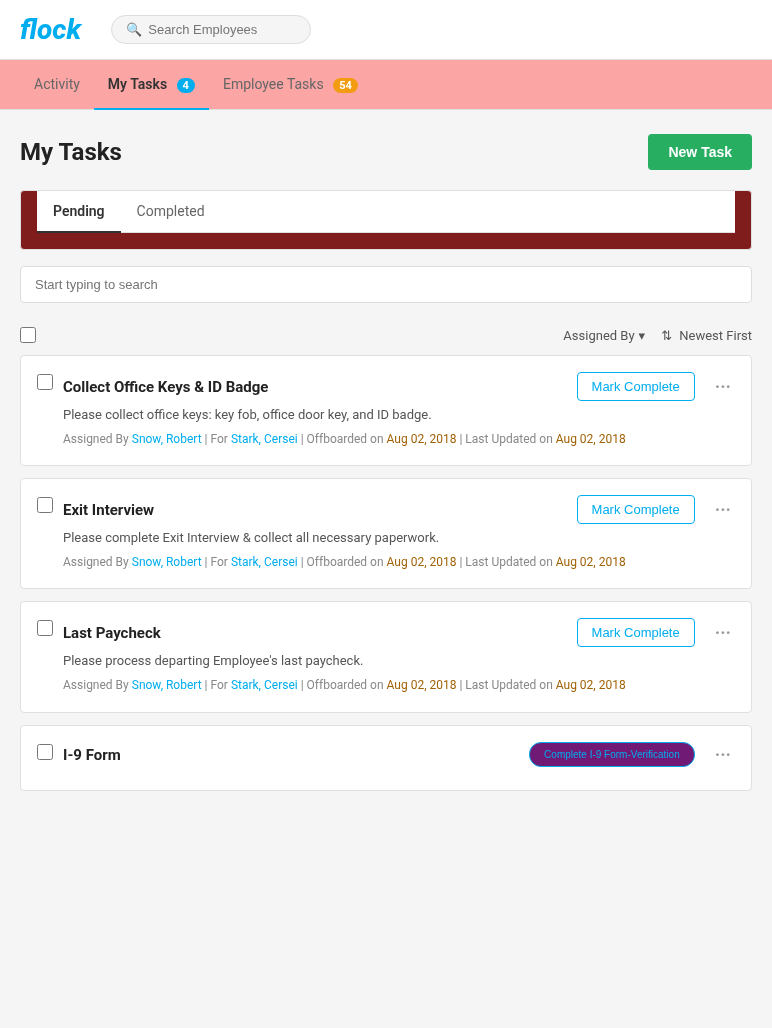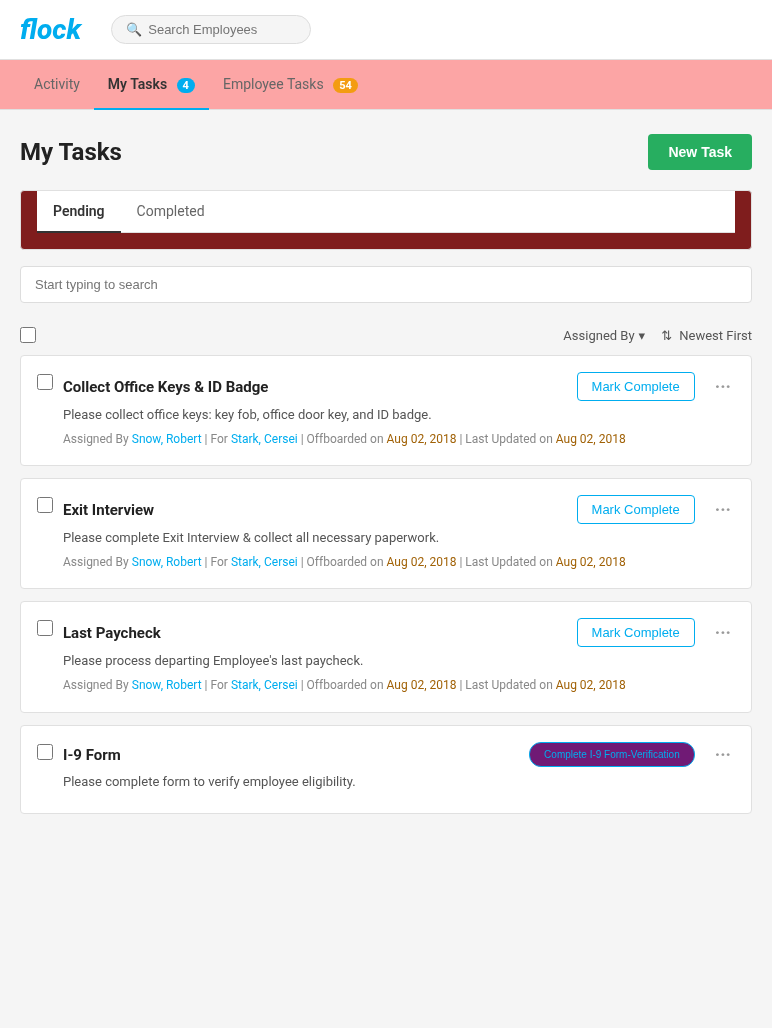--- a/index.html
+++ b/index.html
@@ -190,18 +190,17 @@
     <div class="task-top">
       <input type="checkbox" class="task-checkbox" style="">
       <div class="task-content">
         <div class="task-title-row">
           <span class="task-title">I-9 Form</span>
           <div class="task-actions">
             <button class="complete-i9-btn">Complete I-9 Form-Verification</button>
             <span class="more-btn">···</span>
           </div>
         </div>
-        <div class="task-desc">Please complete form to verify employee eligibility.</div>
       </div>
     </div>
   </div>
 
 </div>
 
 </body></html>

